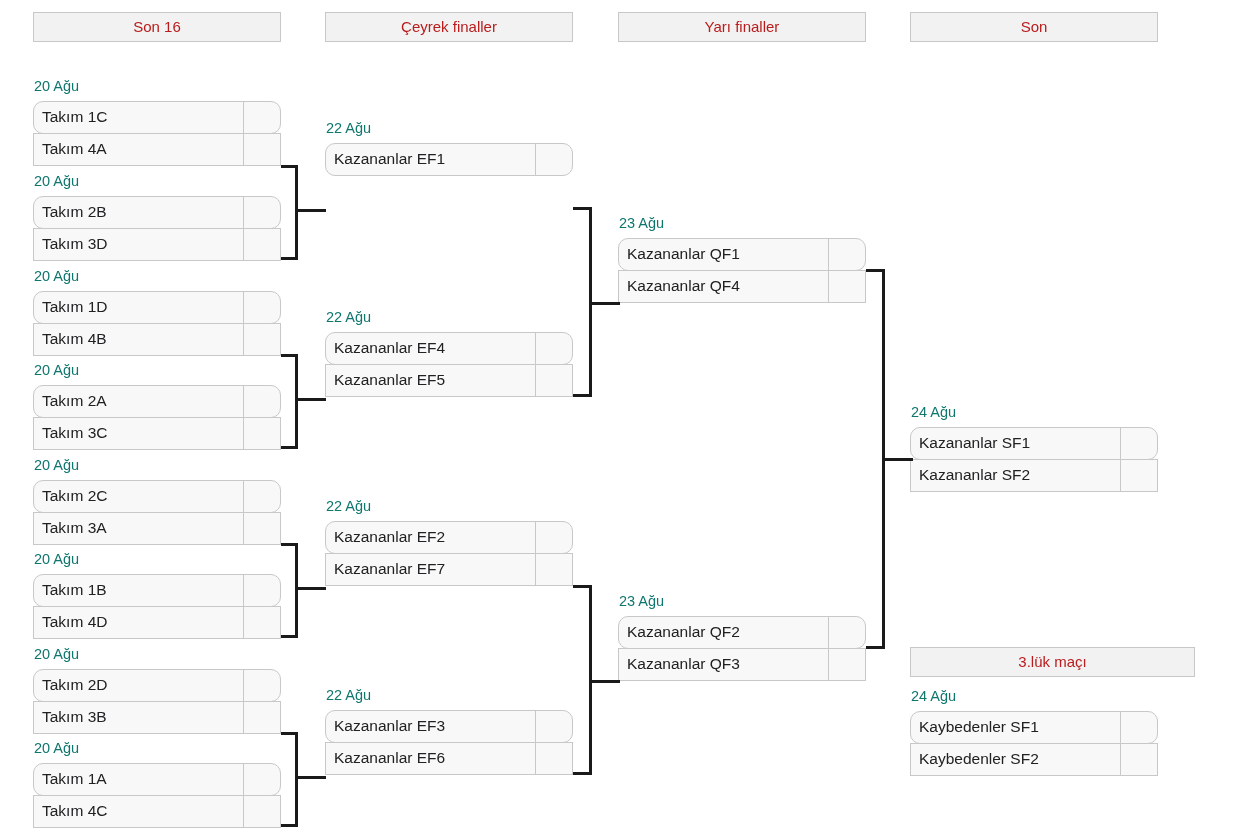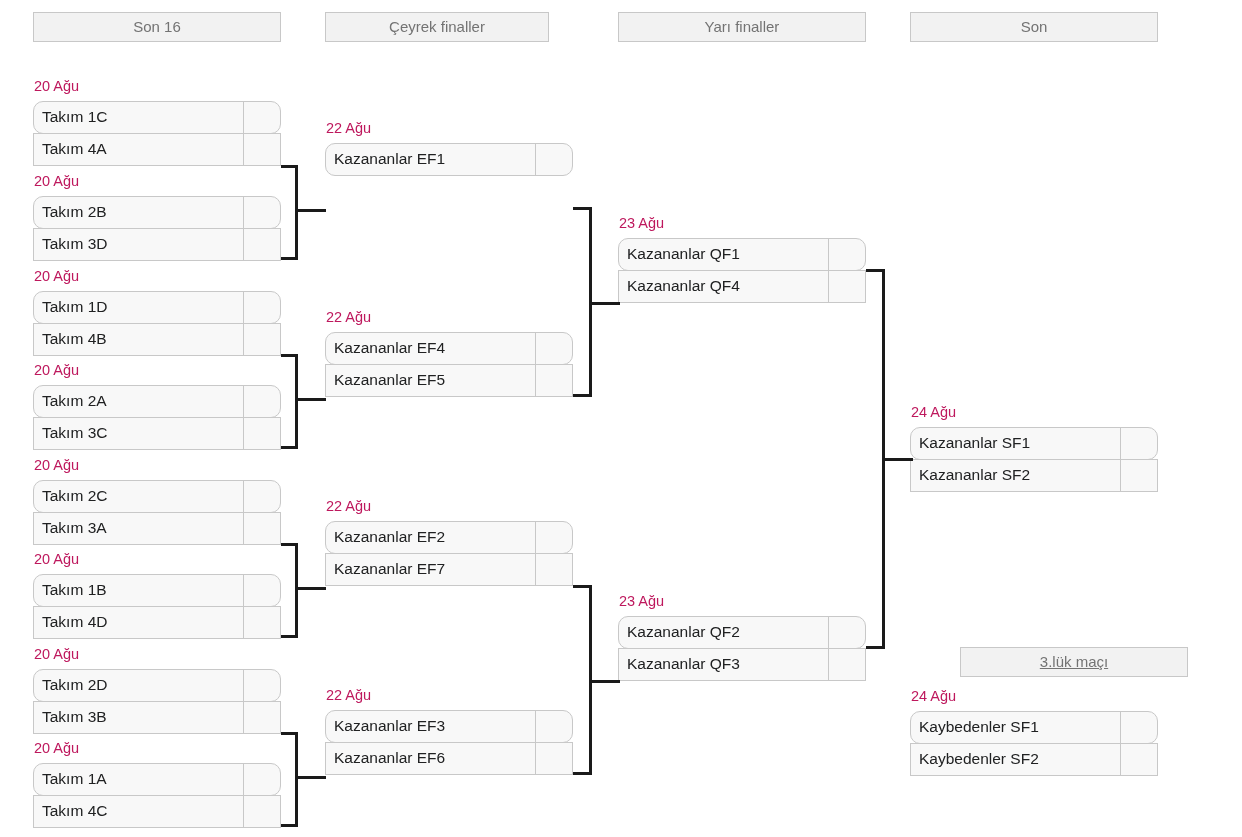--- a/index.html
+++ b/index.html
@@ -19,40 +19,40 @@
     background: #ffffff;
   }
 
   
   .round-head {
     position: absolute;
     box-sizing: border-box;
     height: 30px;
     background: #f2f2f2;
     border: 1px solid #c8c8c8;
-    color: #737373;
+    color: #b91c1c;
     font-size: 15px;
     line-height: 28px;
     text-align: center;
     white-space: nowrap;
   }
 
   
   .match {
     position: absolute;
     box-sizing: border-box;
     width: 248px;
     height: 66px;
   }
   .match .date {
     position: absolute;
     left: 1px;
     top: -23px;
     font-size: 14.5px;
-    color: #be185d;
+    color: #0f766e;
     white-space: nowrap;
   }
   .match .row {
     position: absolute;
     left: 0;
     box-sizing: border-box;
     width: 248px;
     height: 33px;
     border: 1px solid #c8c8c8;
     background: #f8f8f8;
@@ -100,30 +100,30 @@
   }
 </style>
 </head>
 <body>
 
 <div id="bracket">
 
   <div class="round-head" style="left:33px;  top:12px; width:248px;">
     <span>Son 16</span>
   </div>
-  <div class="round-head" style="left:325px; top:12px; width:224px;">
+  <div class="round-head" style="left:325px; top:12px; width:248px;">
     <span>Çeyrek finaller</span>
   </div>
   <div class="round-head" style="left:910px; top:12px; width:248px;">
     <span>Son</span>
   </div>
   <div class="round-head" style="left:618px; top:12px; width:248px;">
     <span>Yarı finaller</span>
   </div>
-  <div class="round-head" style="left:960px; top:647px; width:228px;text-decoration:underline;">
+  <div class="round-head" style="left:910px; top:647px; width:285px;">
     <span>3.lük maçı</span>
   </div>
 
   <div class="match" style="left:33px; top:101px;">
     <div class="date">20 Ağu</div>
     <div class="row r1">
       <div class="team">Takım 1C</div>
       <div class="score"></div>
     </div>
     <div class="row r2">

